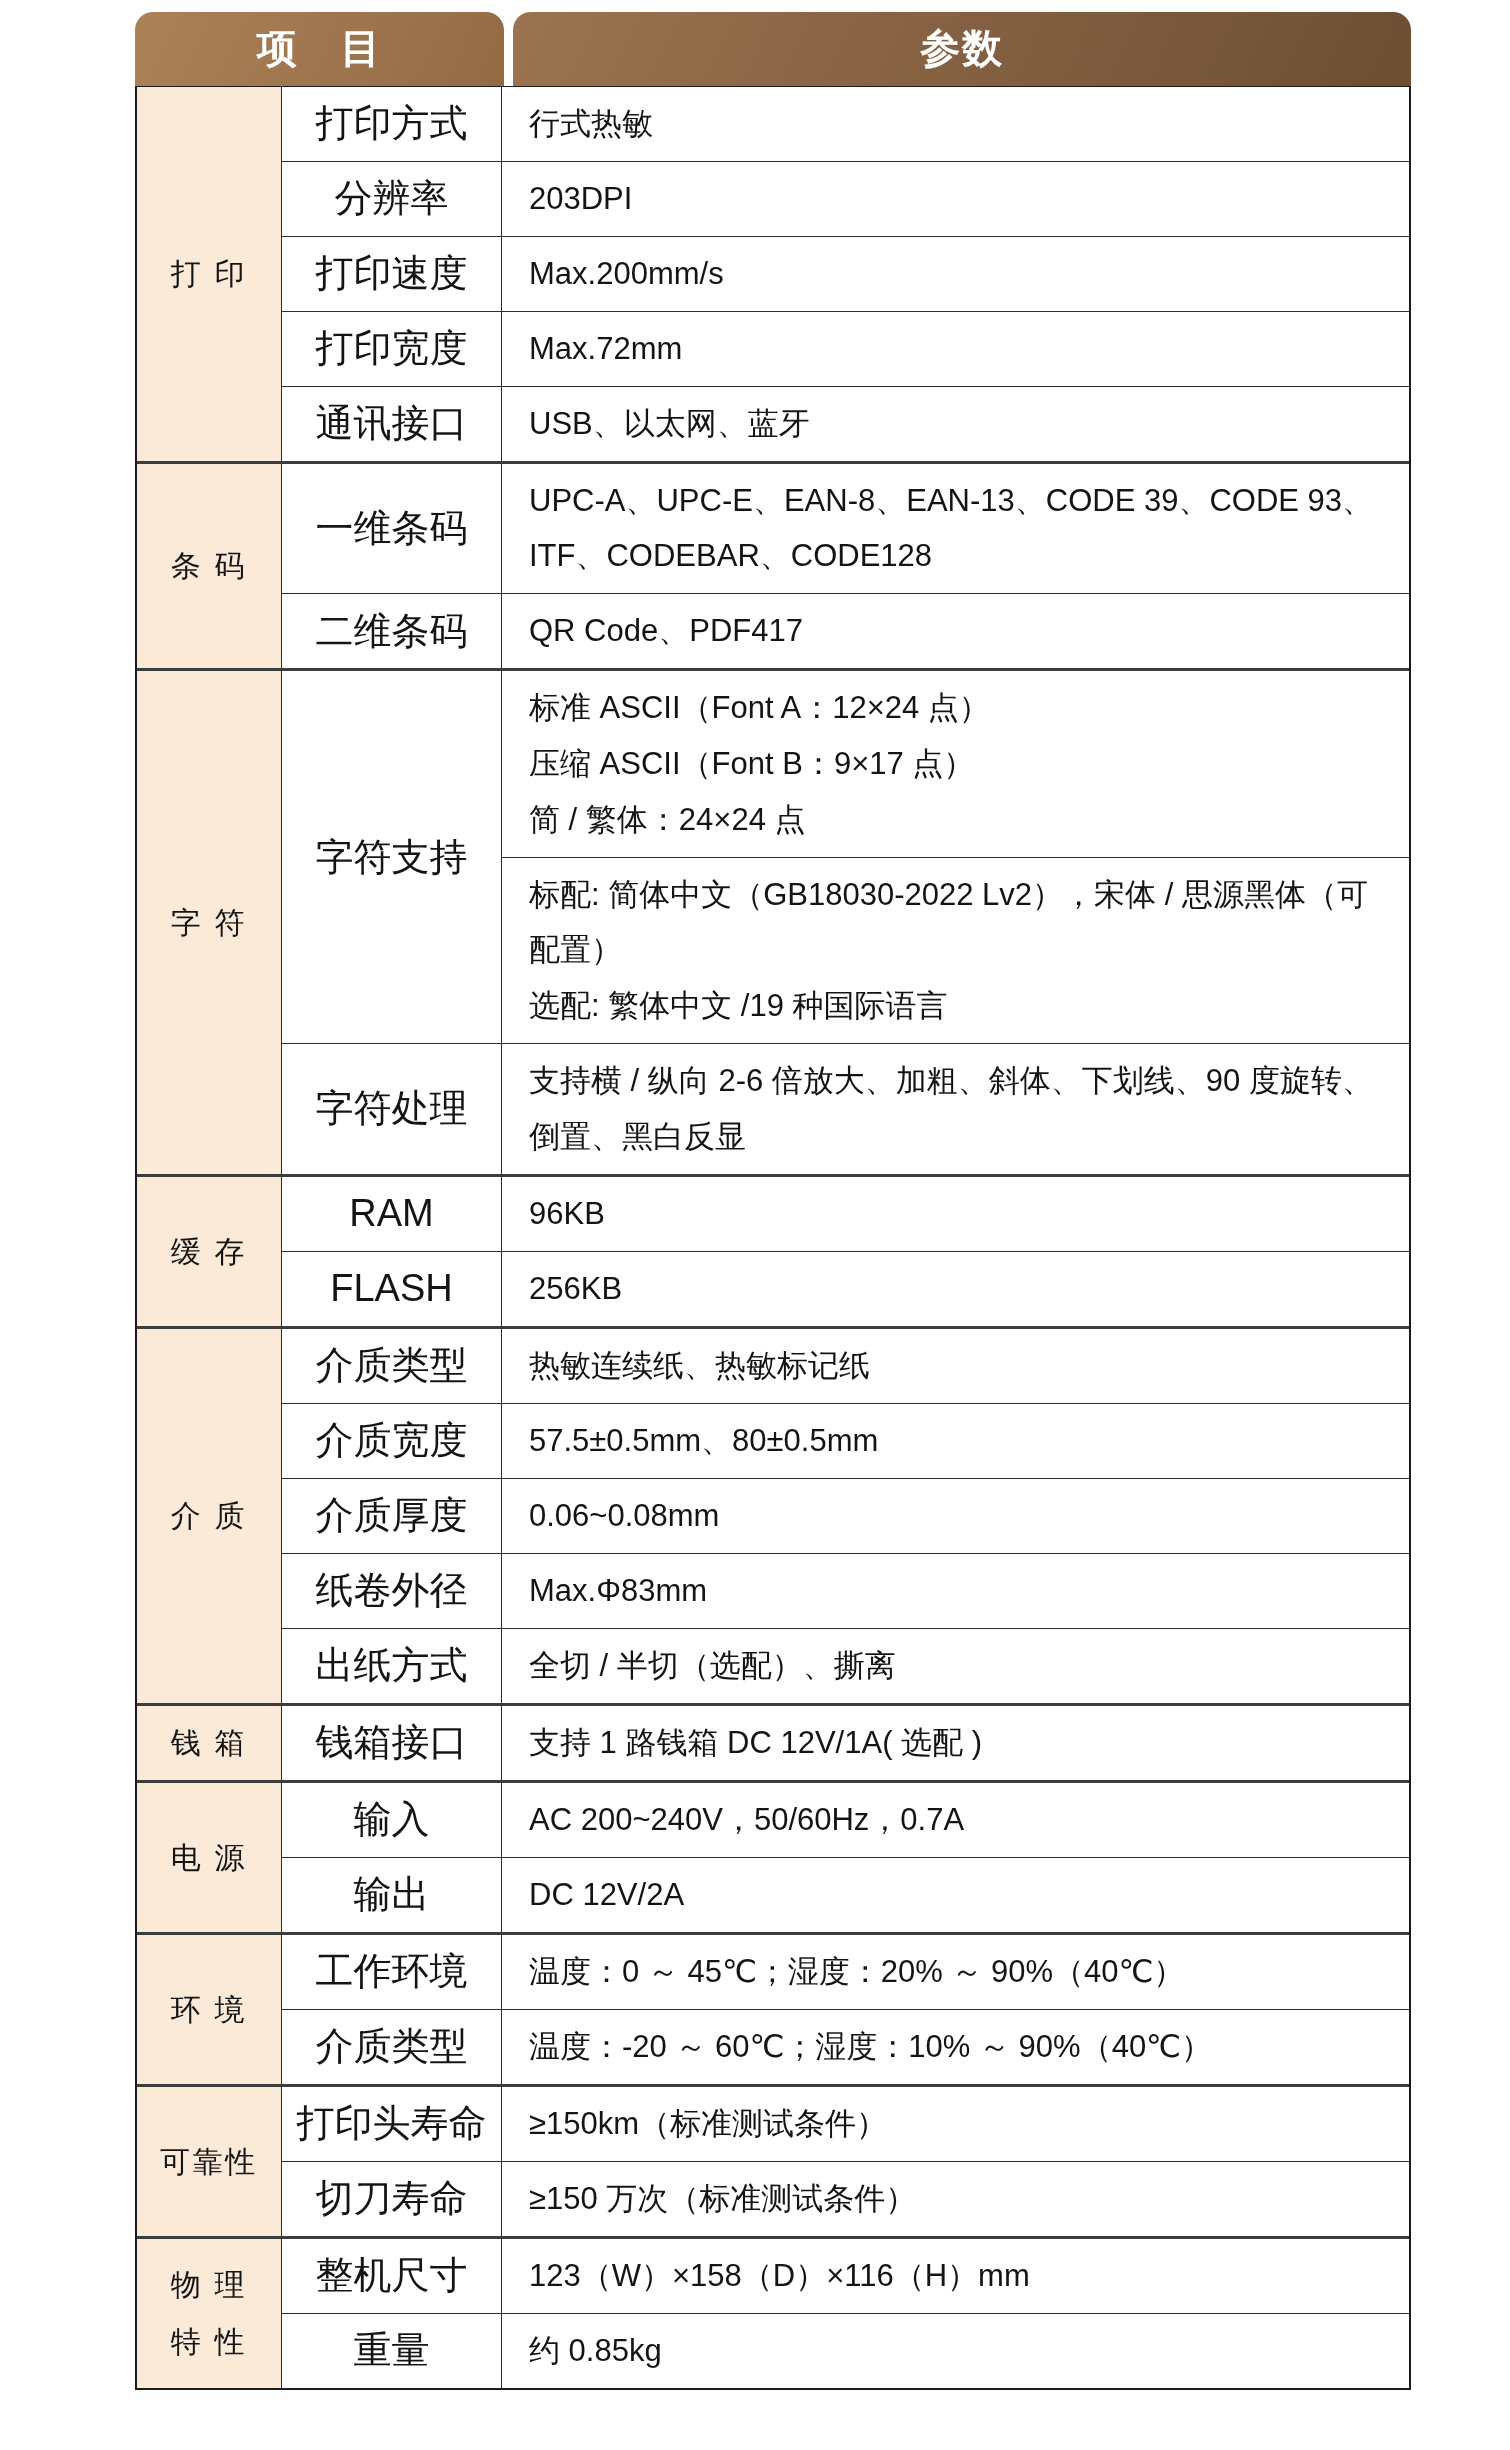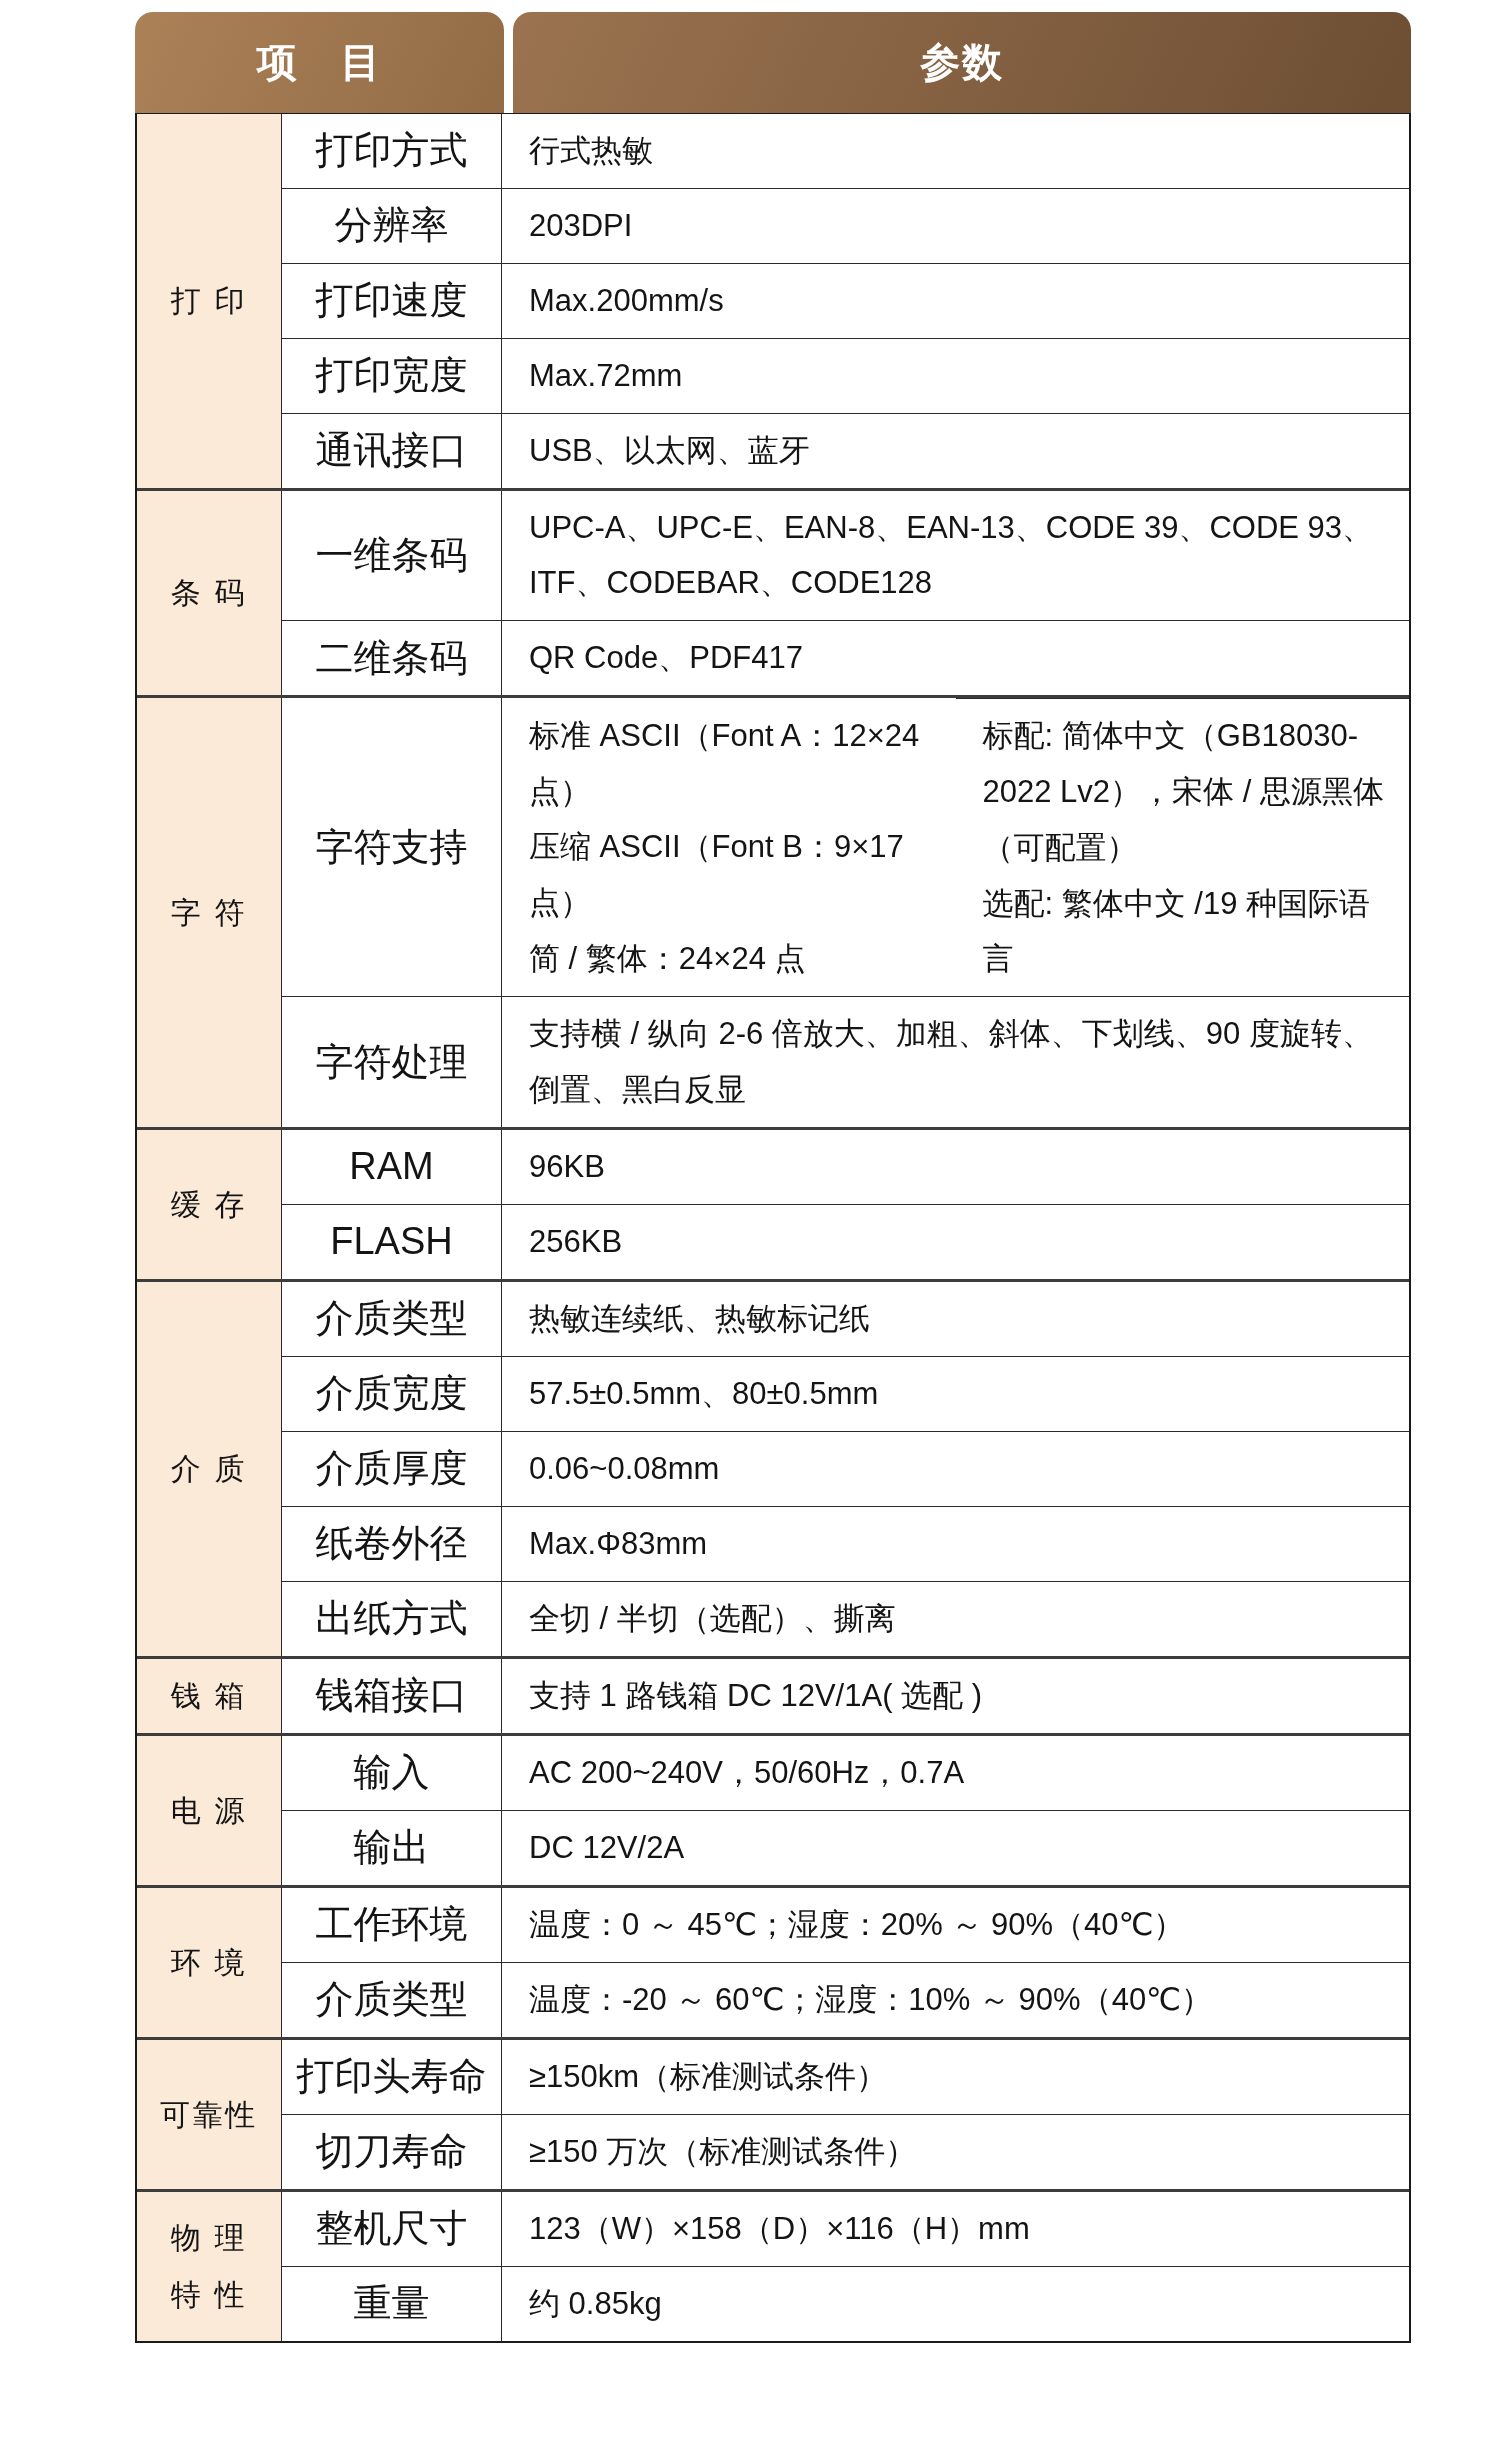--- a/index.html
+++ b/index.html
@@ -15,21 +15,21 @@
   html,body{margin:0;padding:0;}
   body{
     width:1511px; min-height:2450px; background:#ffffff;
     font-family:"Liberation Sans","DejaVu Sans",sans-serif;
     color:var(--ink);
     position:relative;
   }
   .sheet{position:absolute; left:135px; top:11.7px; width:1276px;}
 
   
-  .hdr-row{display:flex; gap:9px; height:101px;}
+  .hdr-row{display:flex; gap:9px; height:74px;}
   .hdr{
     display:flex; align-items:center; justify-content:center;
     color:#ffffff; font-weight:bold; font-size:40px;
     border-radius:18px 18px 0 0;
     letter-spacing:1.8px;
   }
   .hdr-left{width:369px; background:linear-gradient(115deg,var(--hdr-l1),var(--hdr-l2));}
   .hdr-right{flex:1; background:linear-gradient(115deg,var(--hdr-r1),var(--hdr-r2));}
 
   
@@ -58,21 +58,21 @@
     display:flex; align-items:center; justify-content:center;
     text-align:center; font-size:38px; padding:9px 5.4px;
     min-height:74px; box-sizing:border-box;
   }
   .value-cell{
     flex:1; display:flex; align-items:center;
     font-size:31px; padding:9px 21.6px 9px 27px;
     white-space:pre-line; line-height:1.8;
     min-height:74px; box-sizing:border-box;
   }
-  .subvalues{flex:1; display:flex; flex-direction:row;}
+  .subvalues{flex:1; display:flex; flex-direction:column;}
   .subvalues .value-cell + .value-cell{border-top:1.8px solid var(--line-thin);}
 </style>
 </head>
 <body>
 
 <div class="sheet">
   <div class="hdr-row">
     <div class="hdr hdr-left">项　目</div>
     <div class="hdr hdr-right">参数</div>
   </div>

